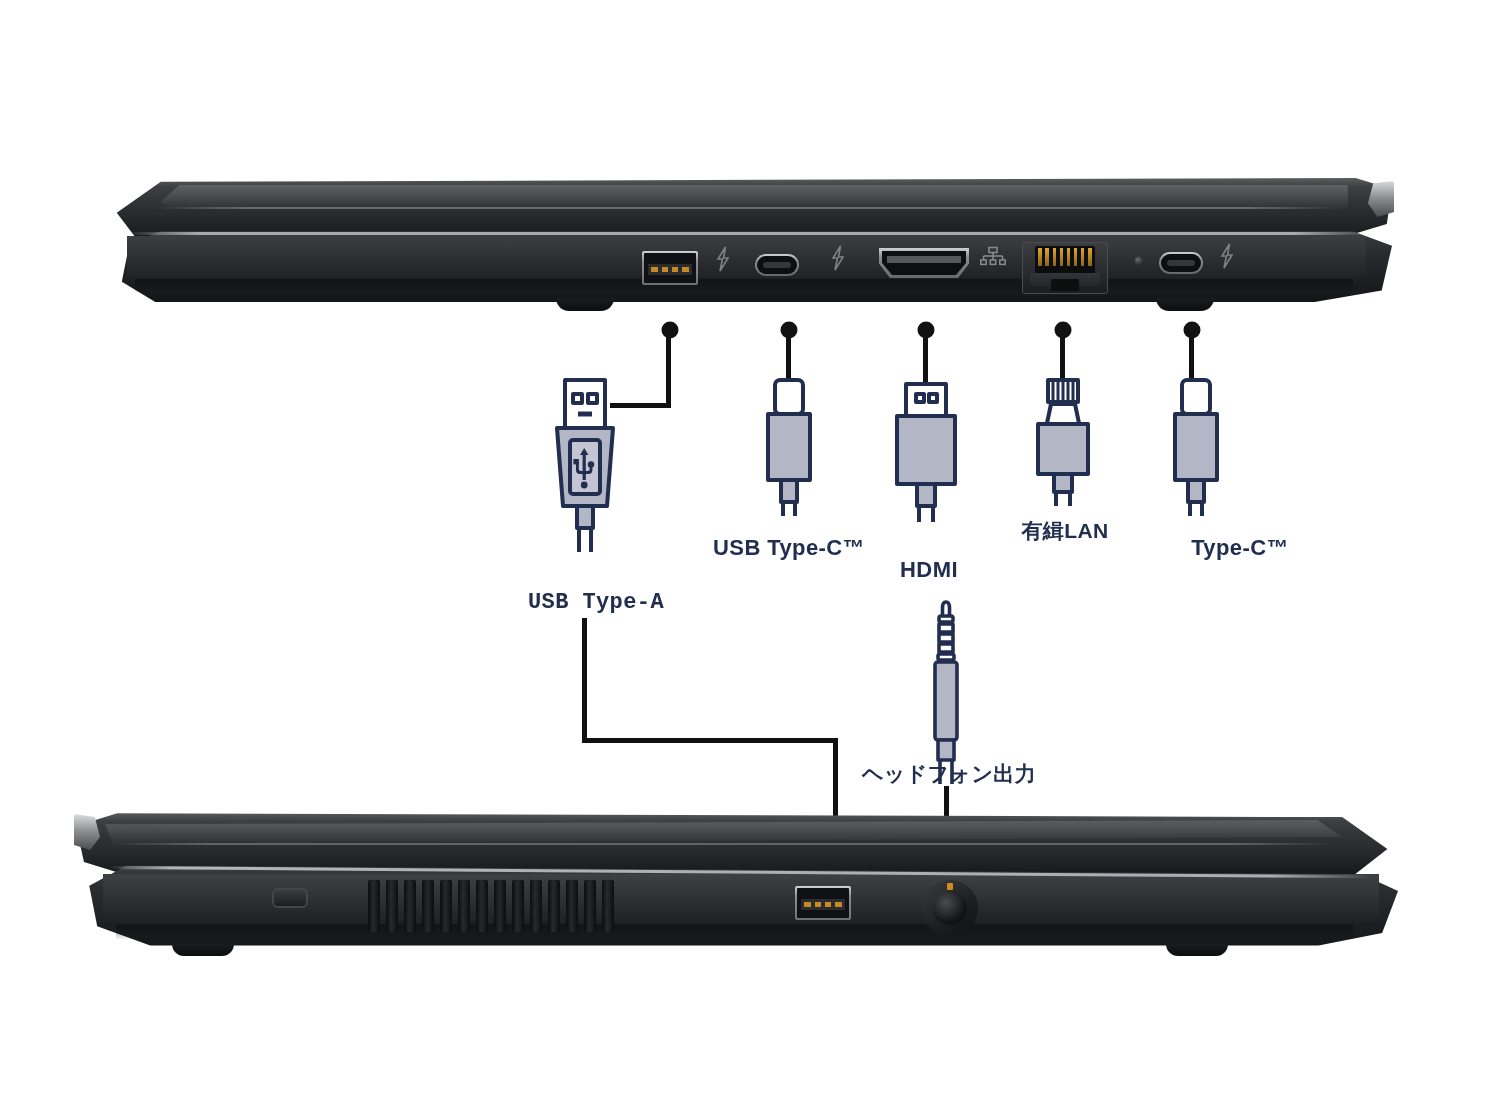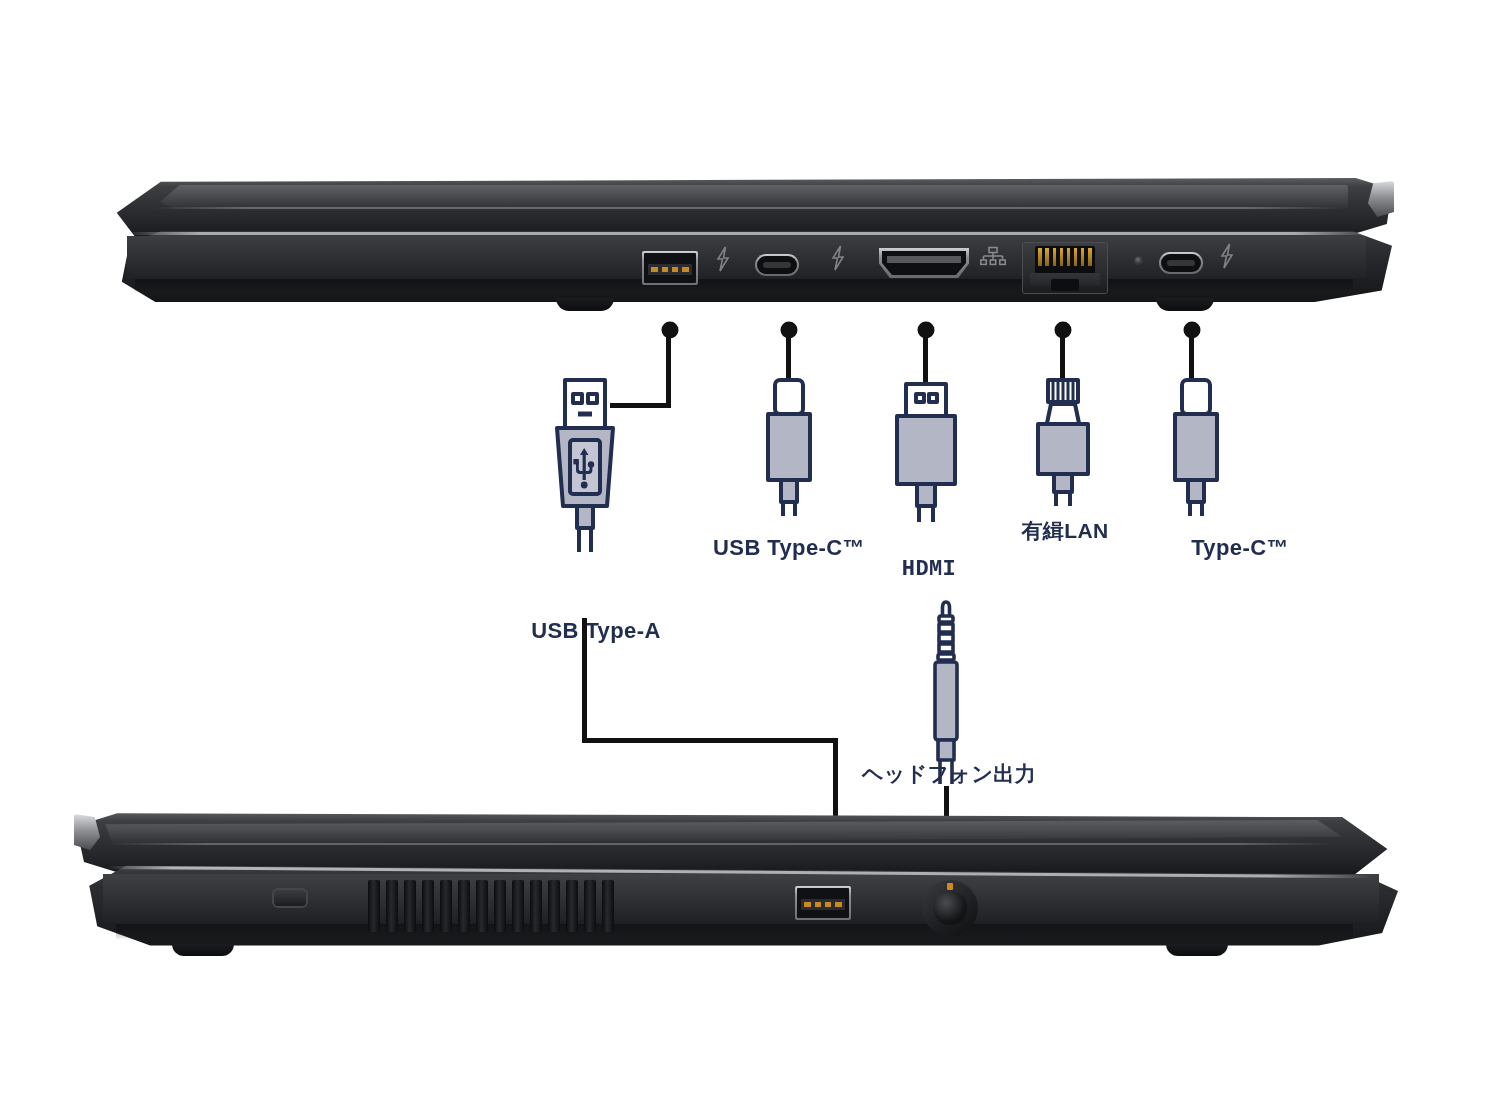--- a/index.html
+++ b/index.html
@@ -397,23 +397,23 @@
         <rect x="15" y="34" width="14" height="8" fill="#ffffff"></rect>
         <rect x="15" y="44" width="14" height="8" fill="#ffffff"></rect>
         <rect x="14" y="54" width="16" height="6" rx="2" fill="#ffffff"></rect>
         <rect x="11" y="62" width="22" height="78" rx="3" fill="#b3b6c4"></rect>
         <rect x="14" y="140" width="16" height="20" fill="#b3b6c4"></rect>
         <path d="M16 160 V184 M28 160 V184" stroke-width="3.6"></path>
       </g>
     </svg>
   </div>
 
-  <div class="lbl" style="left:596px;top:618px;">USB Type-A</div>
+  <div class="lbl" style="left:596px;top:590px;font-family:Liberation Mono, monospace;">USB Type-A</div>
   <div class="lbl" style="left:789px;top:535px;">USB Type-C™</div>
-  <div class="lbl" style="left:929px;top:557px;font-family:Liberation Mono, monospace;">HDMI</div>
+  <div class="lbl" style="left:929px;top:557px;">HDMI</div>
   <div class="lbl jp" style="left:1065px;top:517px;">有緝LAN</div>
   <div class="lbl" style="left:1240px;top:535px;">Type-C™</div>
   <div class="lbl jp" style="left:949px;top:760px;">ヘッドフォン出力</div>
 
   <div class="leader" style="left:582px;top:618px;width:5px;height:124px;"></div>
   <div class="leader" style="left:582px;top:738px;width:256px;height:5px;"></div>
   <div class="leader" style="left:833px;top:738px;width:5px;height:92px;"></div>
   <div class="dot" style="left:835px;top:828px;"></div>
 
   <div class="leader" style="left:944px;top:786px;width:5px;height:44px;"></div>

